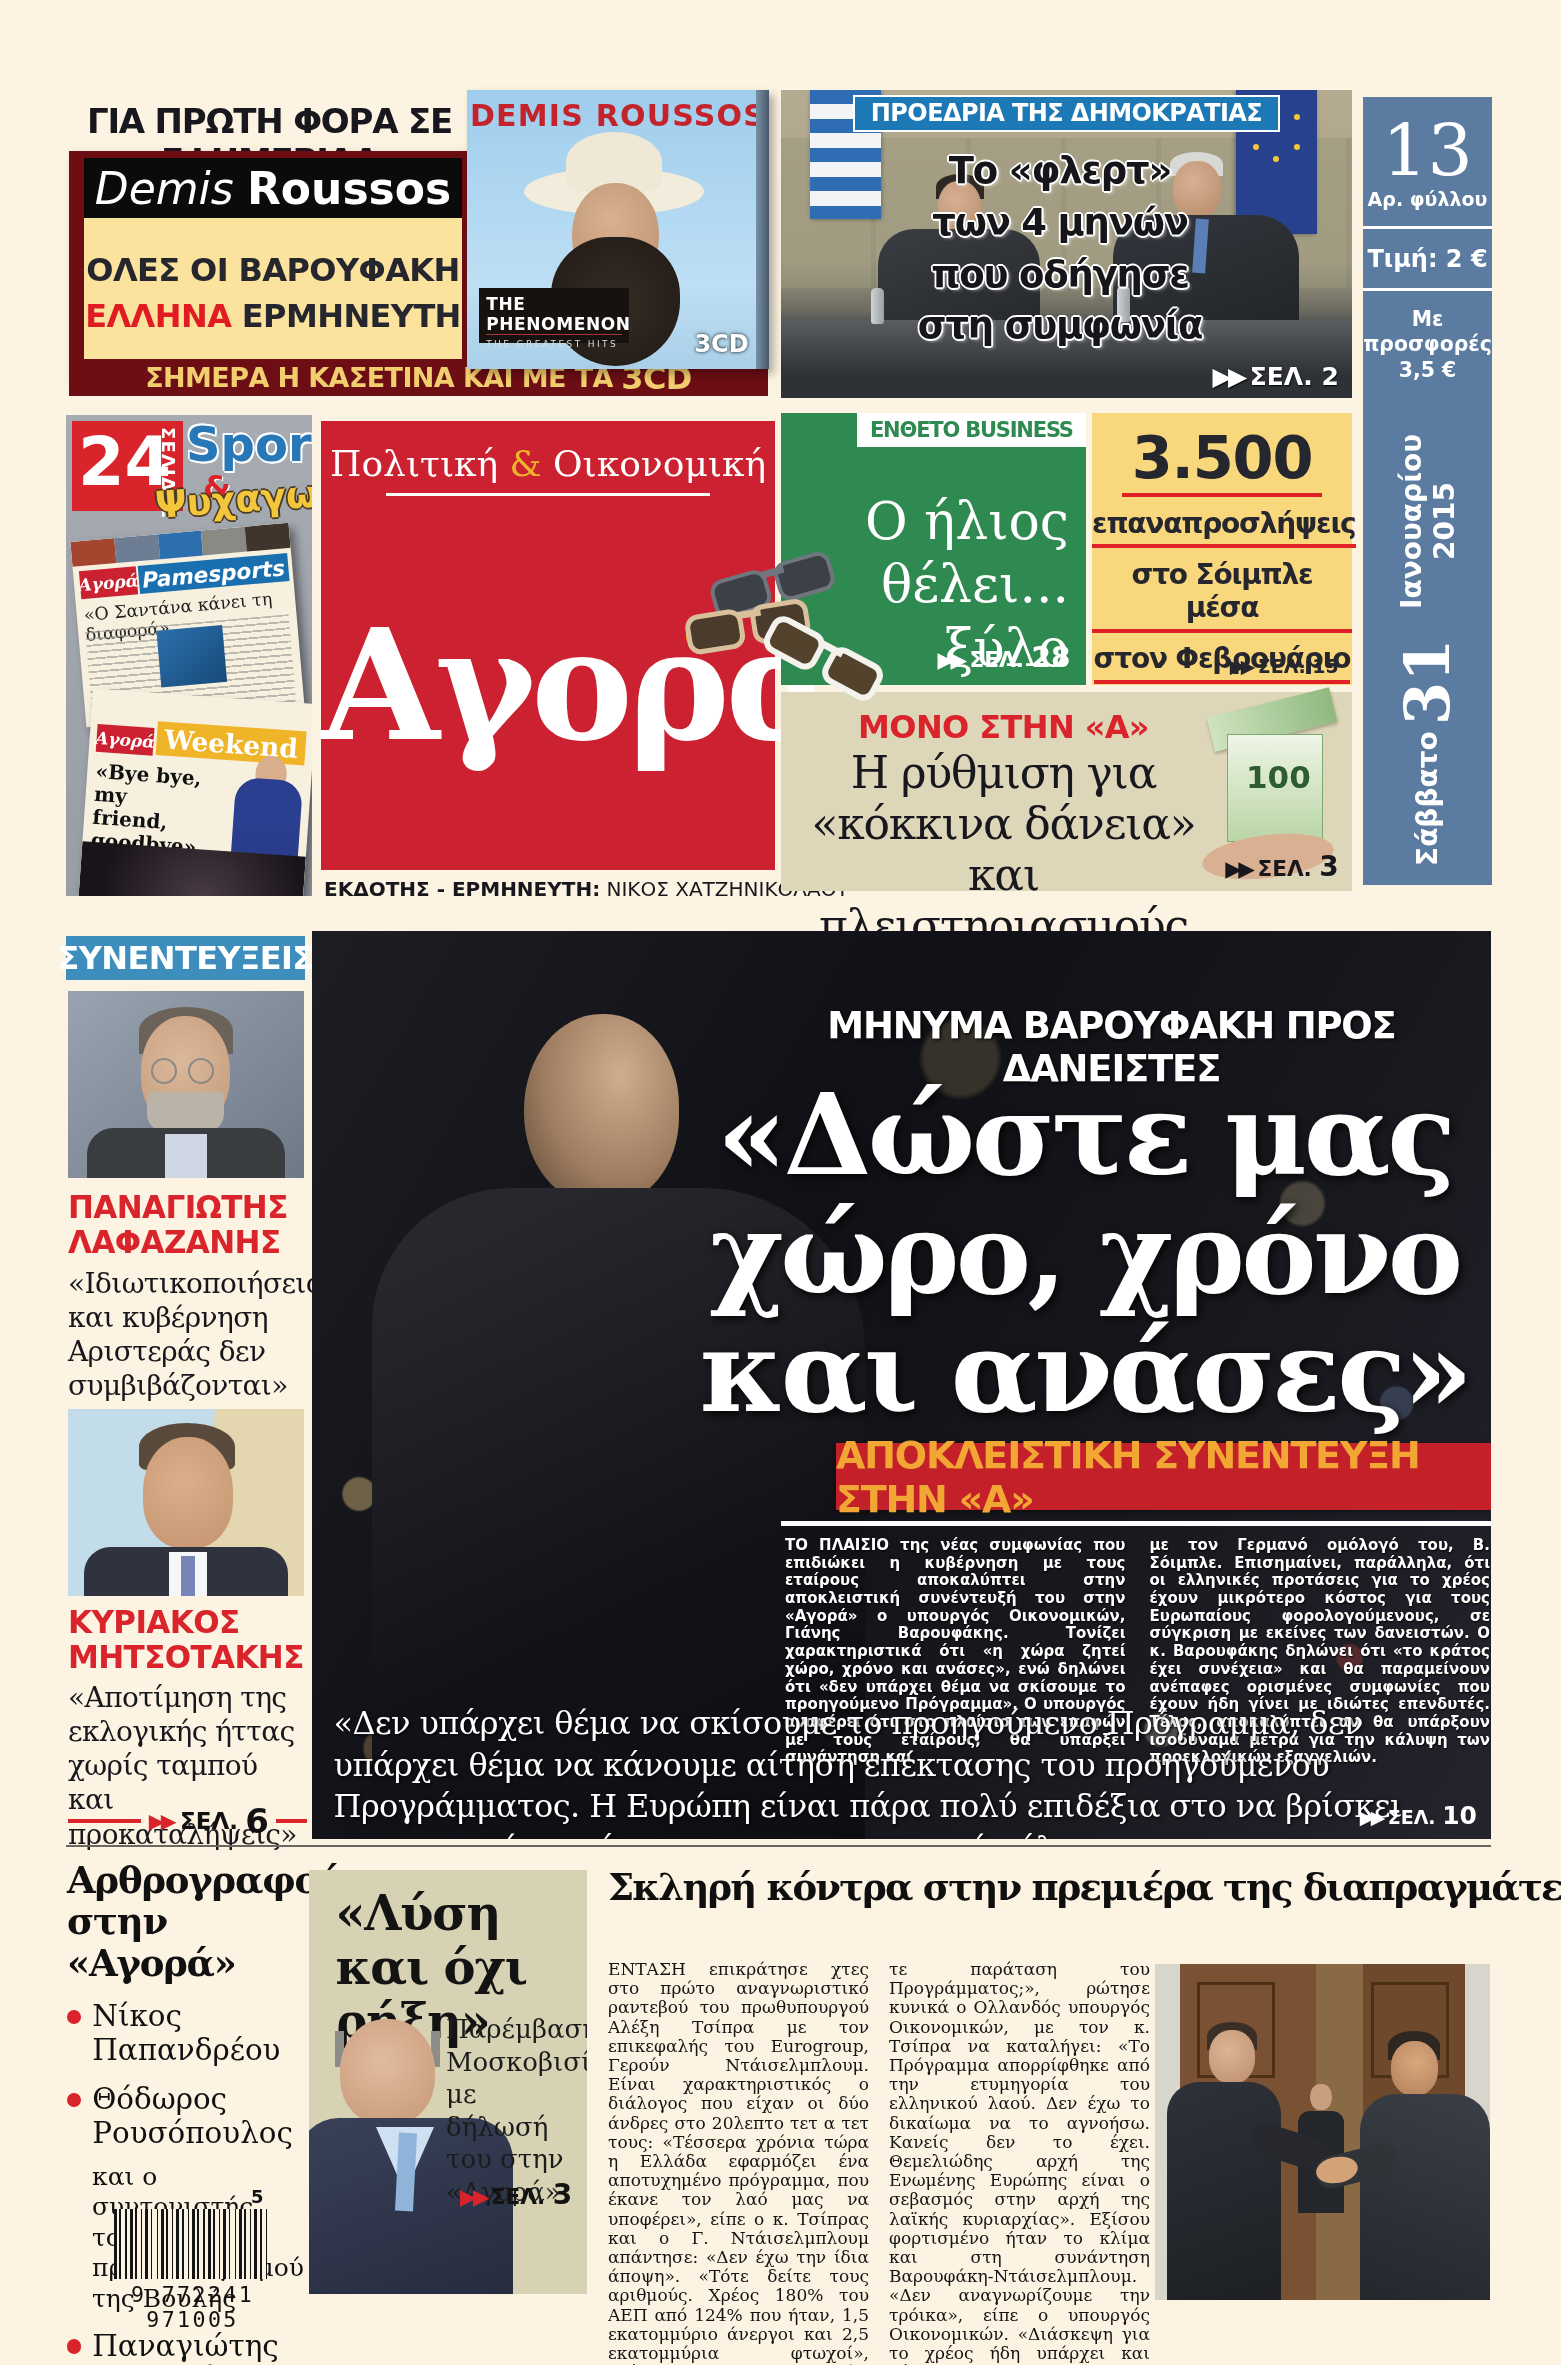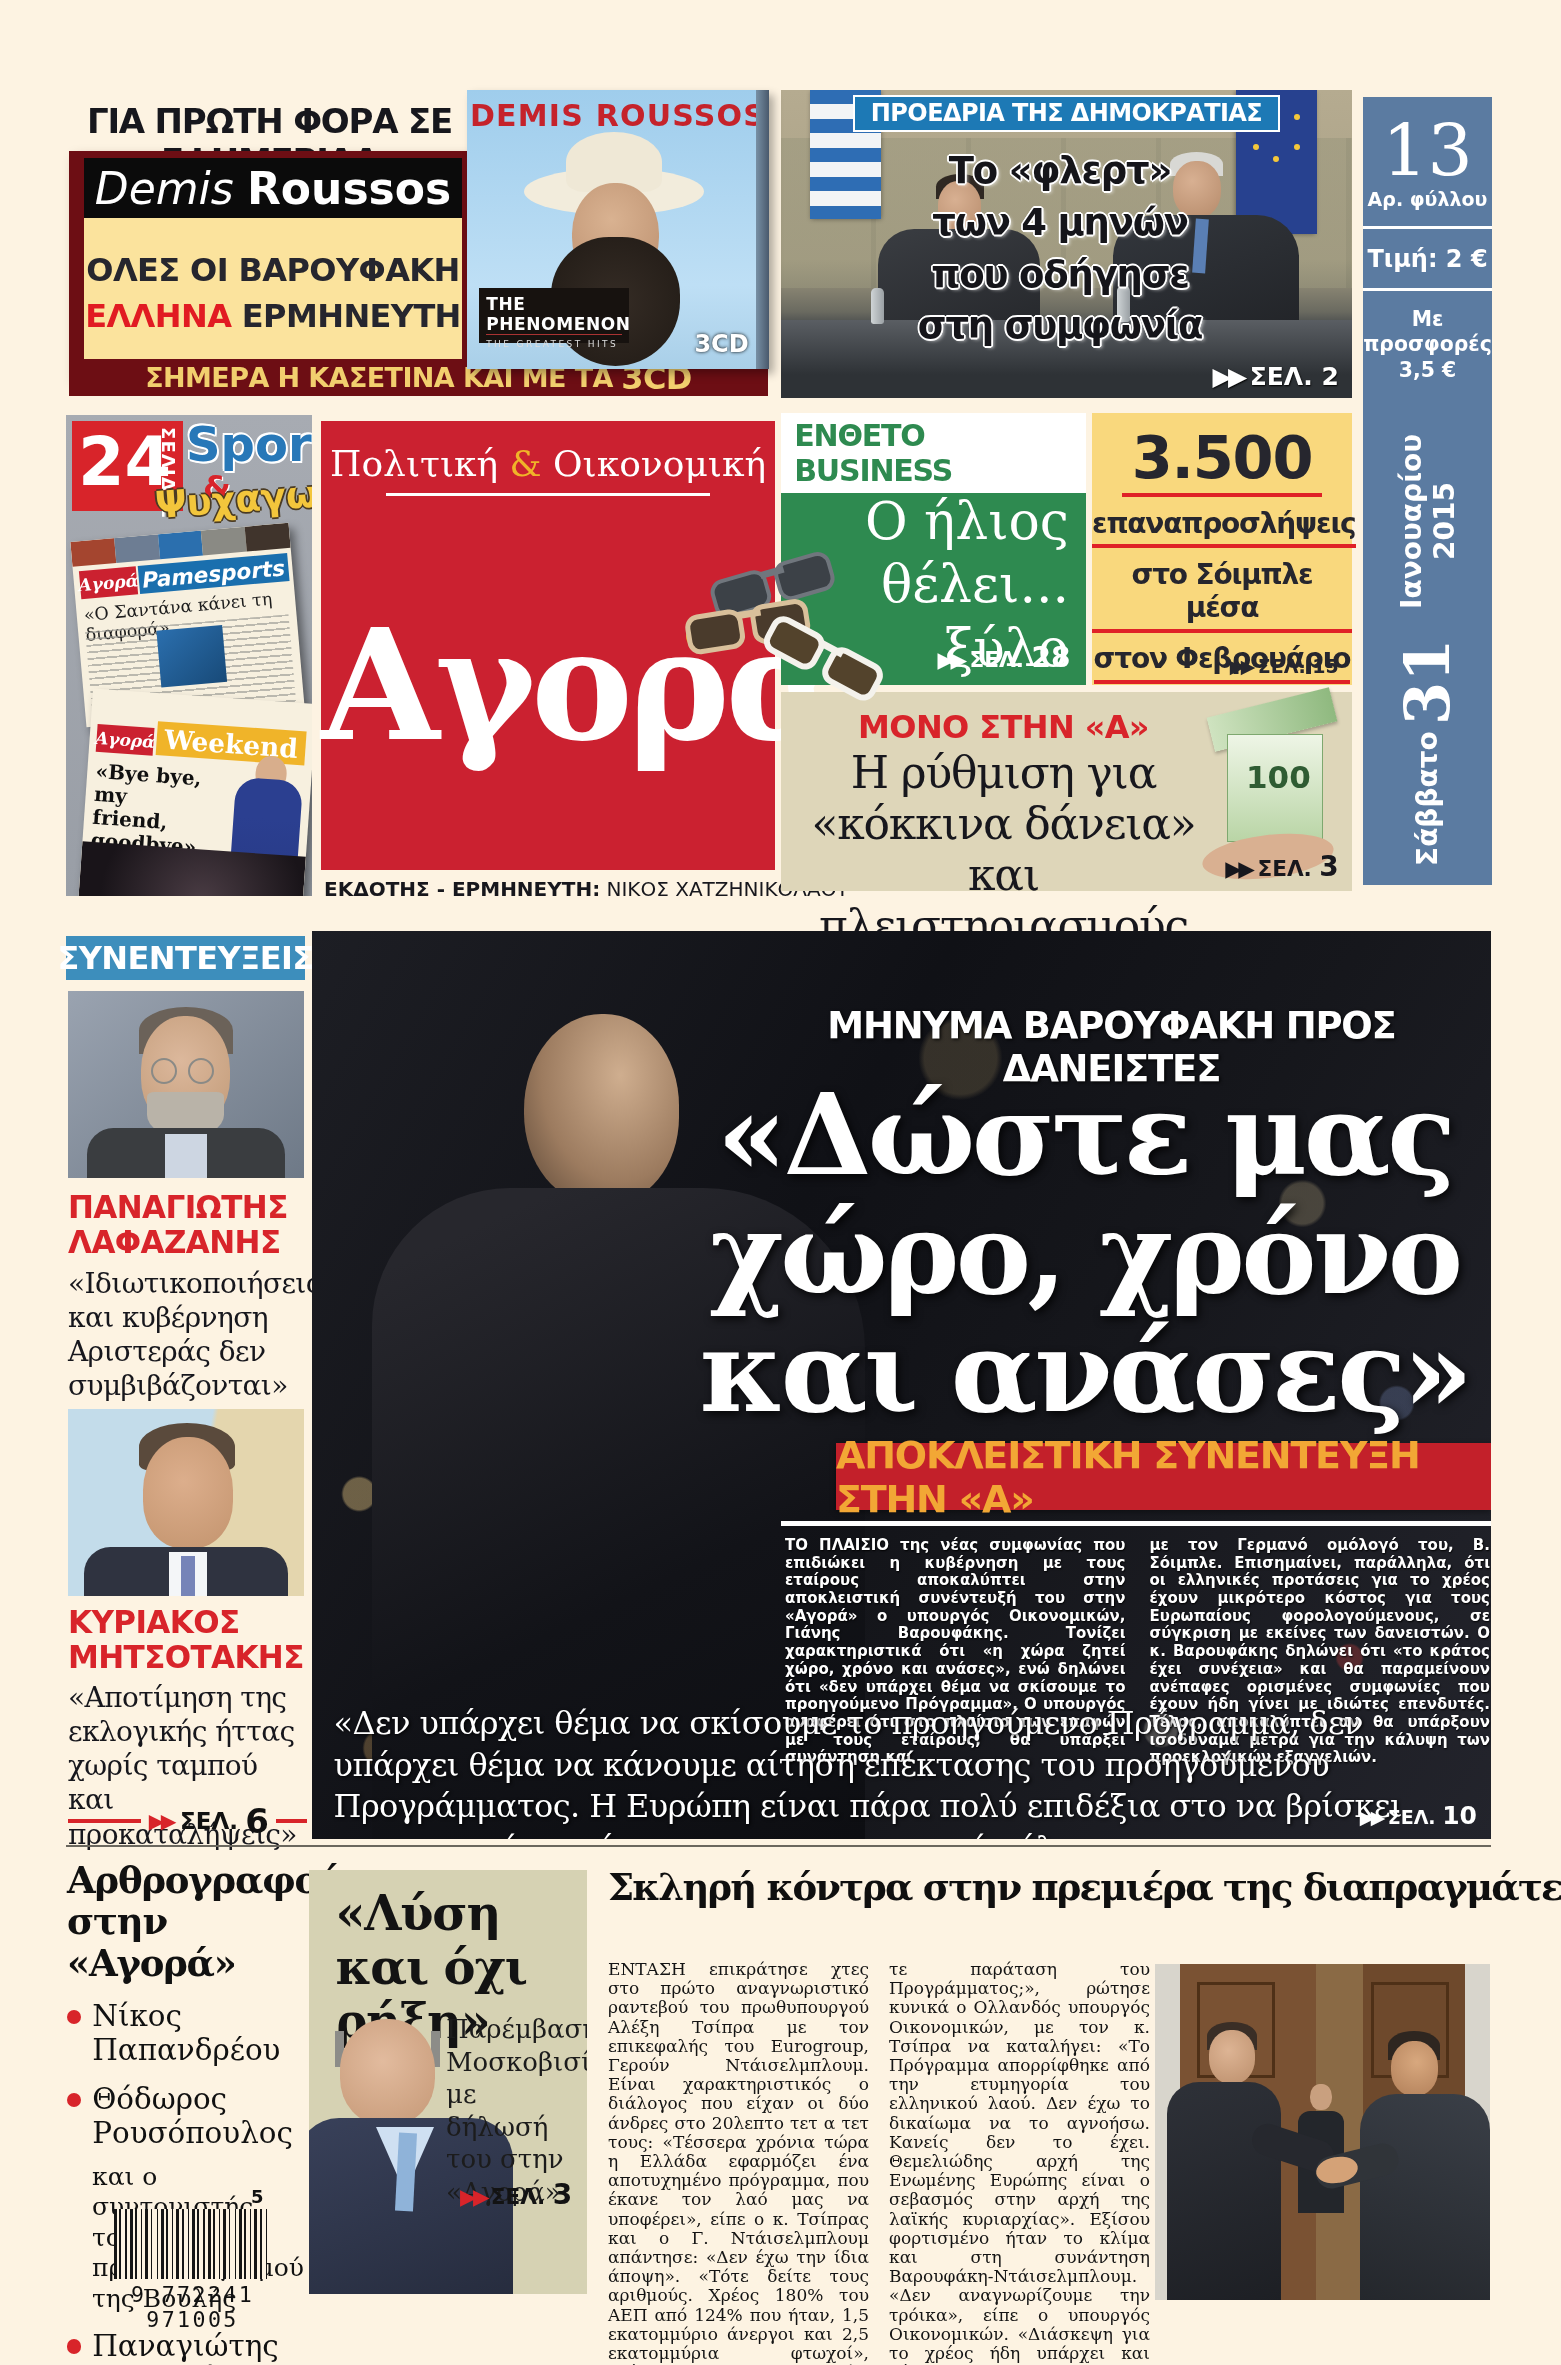--- a/index.html
+++ b/index.html
@@ -112,21 +112,21 @@
   .mh-rule { left:65px; top:72px; width:324px; height:3px; background:#fff; }
   .mh-title { left:0; top:173px; width:100%; text-align:center; font-family:"DejaVu Serif",serif; font-weight:bold;
               font-size:153px; color:#fff; letter-spacing:-4.8px; line-height:1.2; }
   .mh-dot { left:365px; top:199px; width:31px; height:31px; background:#f0b429; border-radius:50%; }
   .publisher { left:324px; top:877px; width:565px; font-size:20px; color:#17171d; }
   .publisher .nm { font-weight:normal; }
   .publisher .lb { font-weight:bold; }
 
   
   .business { left:781px; top:413px; width:305px; height:272px; background:#2e8a50; }
-  .bus-label { right:0; top:0; background:#fff; color:#2e8a50; font-weight:bold; font-size:30px; letter-spacing:-1.2px; padding:4.8px 13.2px; }
+  .bus-label { right:0; top:0; background:#fff; color:#2e8a50; font-weight:bold; font-size:21px; letter-spacing:-1.2px; padding:4.8px 13.2px; }
   .bus-headline { right:17px; top:77px; width:264px; text-align:right; font-family:"DejaVu Serif",serif; font-size:52px; color:#fff; line-height:1.22; }
   .page-tag { font-weight:bold; }
   .bus-page { right:15.6px; bottom:10.8px; color:#fff; font-size:21.6px; }
   .bus-page .num { font-size:28px; }
 
   
   .rehires { left:1092px; top:413px; width:260px; height:272px; background:#f9d87d; text-align:center; color:#26262e; }
   .reh-num { display:inline-block; font-weight:bold; font-size:59px; line-height:1.05; border-bottom:4.8px solid #e02127; padding:0 9.6px 3.6px; margin-top:14.4px; letter-spacing:-1.2px;}
   .reh-line { display:inline-block; font-weight:bold; font-size:28px; border-bottom:4.2px solid #e02127; padding-bottom:4.8px; margin-top:9.6px; letter-spacing:-1.2px; }
   .reh-page { right:13.2px; bottom:8.4px; position:absolute; font-size:19px; font-weight:bold; }

